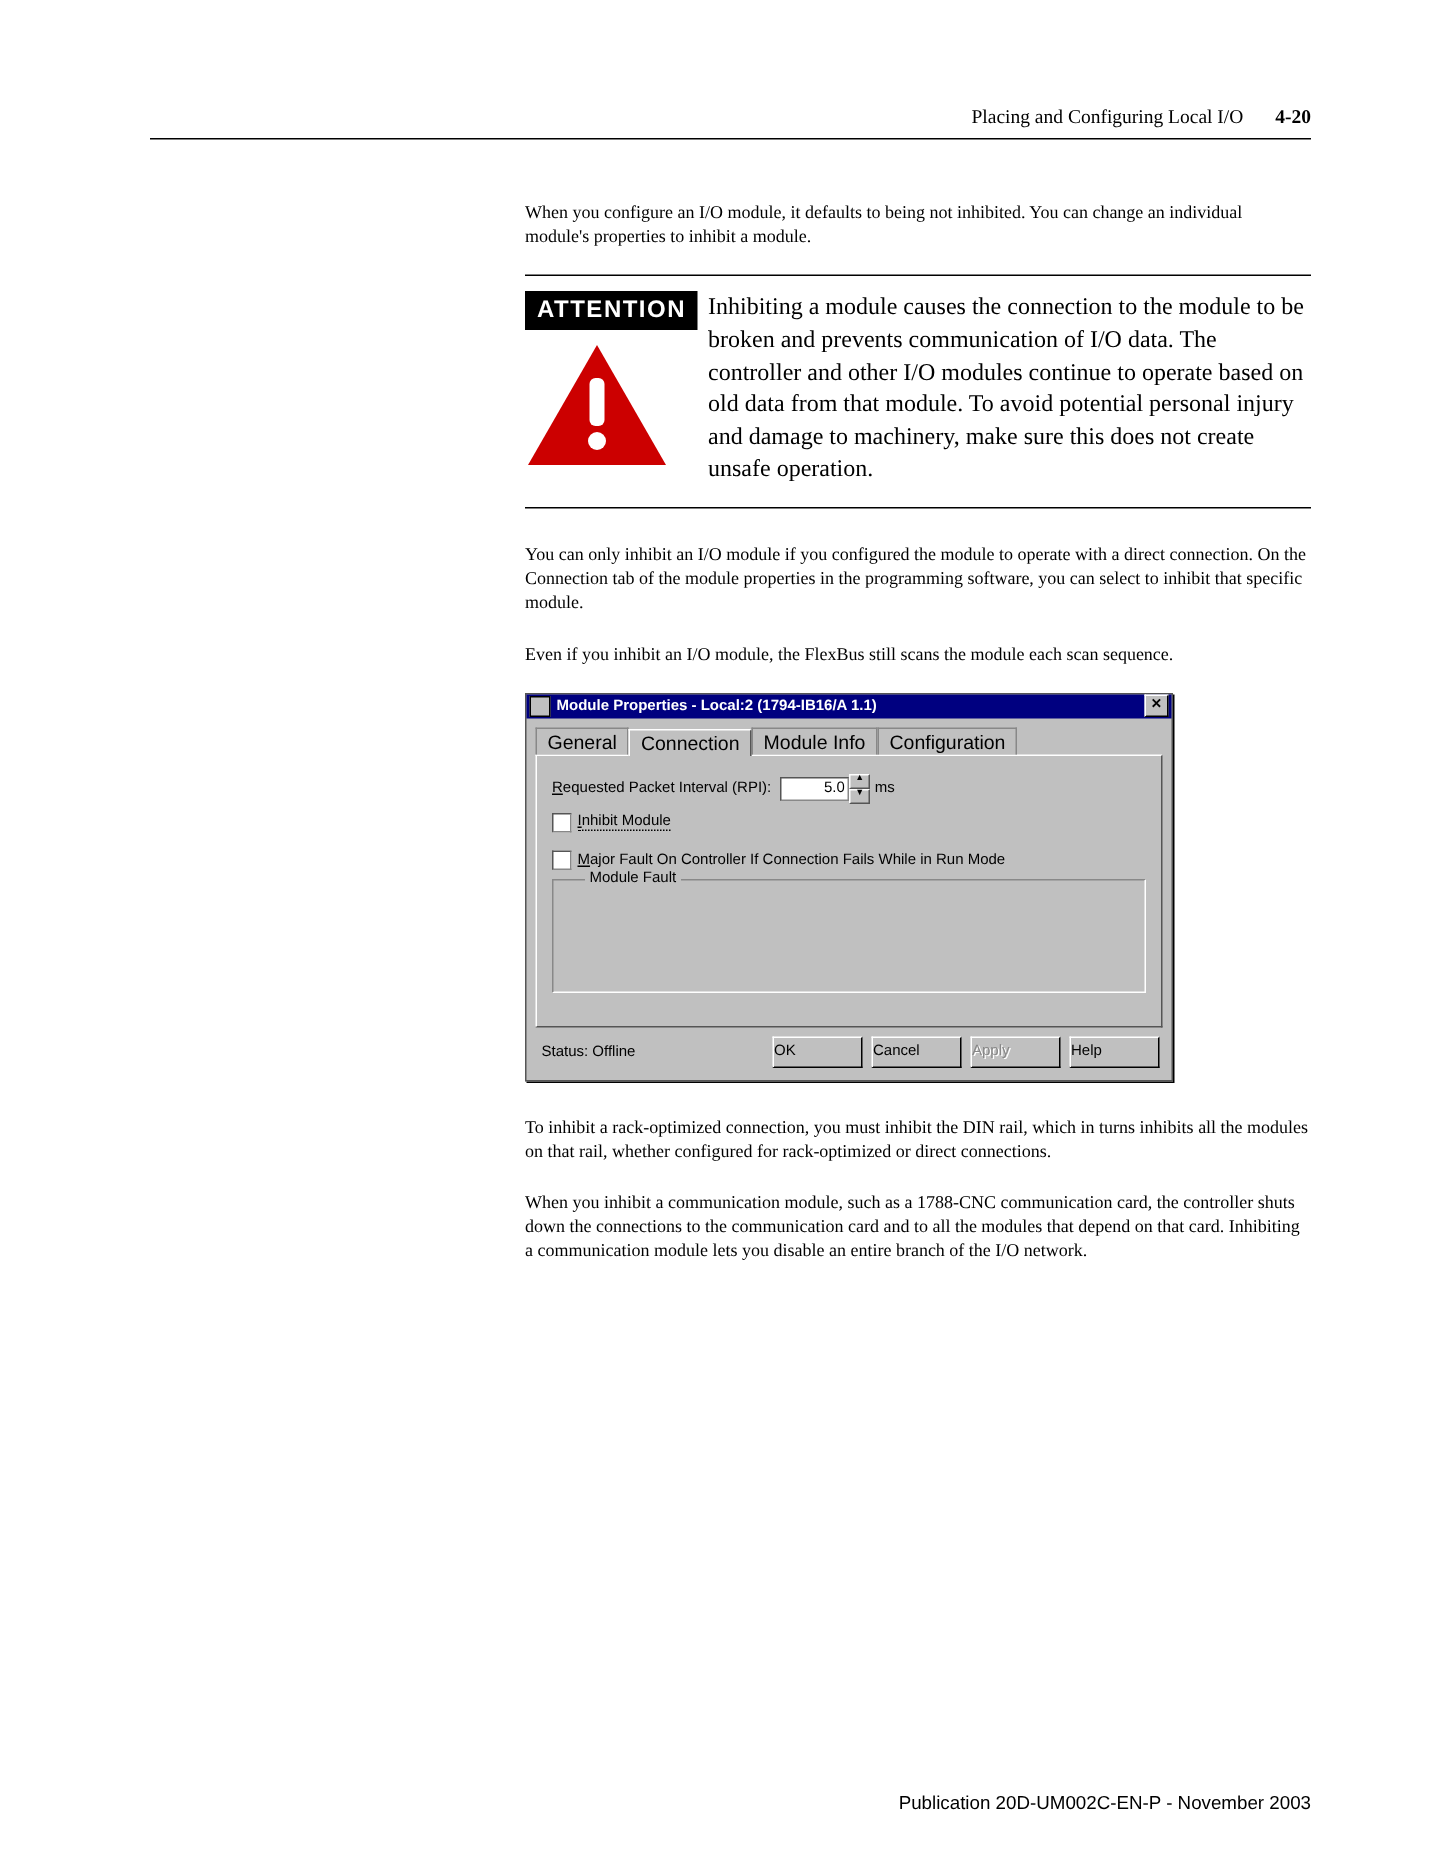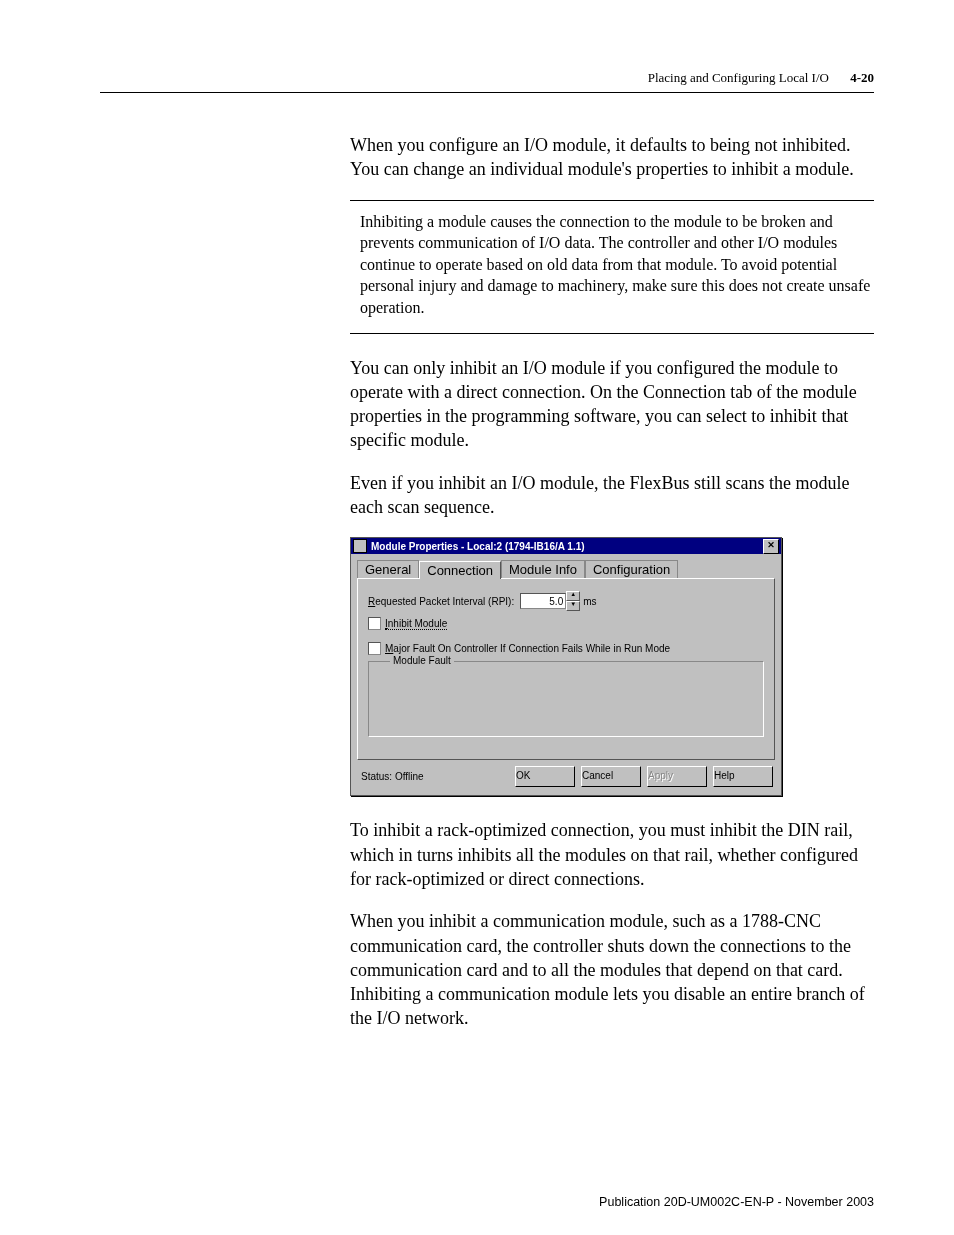--- a/index.html
+++ b/index.html
@@ -27,21 +27,21 @@
   .header .pnum { font-weight: bold; margin-left: 18px; }
   .hr-top {
     border: none;
     border-top: 1.5px solid #000;
     margin: 0 0 40px 0;
   }
   .content {
     margin-left: 250px;
   }
   .para {
-    font-size: 18px;
+    font-size: 12px;
     line-height: 1.35;
     margin-bottom: 18px;
   }
   .attention-block {
     border-top: 1.5px solid #000;
     border-bottom: 1.5px solid #000;
     padding: 10px 0 14px 0;
     margin-bottom: 22px;
     display: flex;
   }
@@ -194,20 +194,30 @@
   <div class="header">
     <span>Placing and Configuring Local I/O</span>
     <span class="pnum">4-20</span>
   </div>
   <hr class="hr-top">
 
   <div class="content">
     <div class="para">When you configure an I/O module, it defaults to being not inhibited. You can change an individual module's properties to inhibit a module.</div>
 
     <div class="attention-block">
+      <div class="attn-left">
+        <div class="attn-label">ATTENTION</div>
+        <div class="attn-icon">
+          <svg width="96" height="84" viewBox="0 0 96 84">
+            <polygon points="48,2 94,82 2,82" fill="#cc0000"></polygon>
+            <rect x="43" y="24" width="10" height="32" rx="4" fill="#fff"></rect>
+            <circle cx="48" cy="66" r="6" fill="#fff"></circle>
+          </svg>
+        </div>
+      </div>
       <div class="attn-text">Inhibiting a module causes the connection to the module to be broken and prevents communication of I/O data. The controller and other I/O modules continue to operate based on old data from that module. To avoid potential personal injury and damage to machinery, make sure this does not create unsafe operation.</div>
     </div>
 
     <div class="para">You can only inhibit an I/O module if you configured the module to operate with a direct connection. On the Connection tab of the module properties in the programming software, you can select to inhibit that specific module.</div>
     <div class="para">Even if you inhibit an I/O module, the FlexBus still scans the module each scan sequence.</div>
 
     <div class="dialog">
       <div class="title-bar">
         <span class="sysicon"></span>
         <span class="title-text">Module Properties - Local:2 (1794-IB16/A 1.1)</span>

